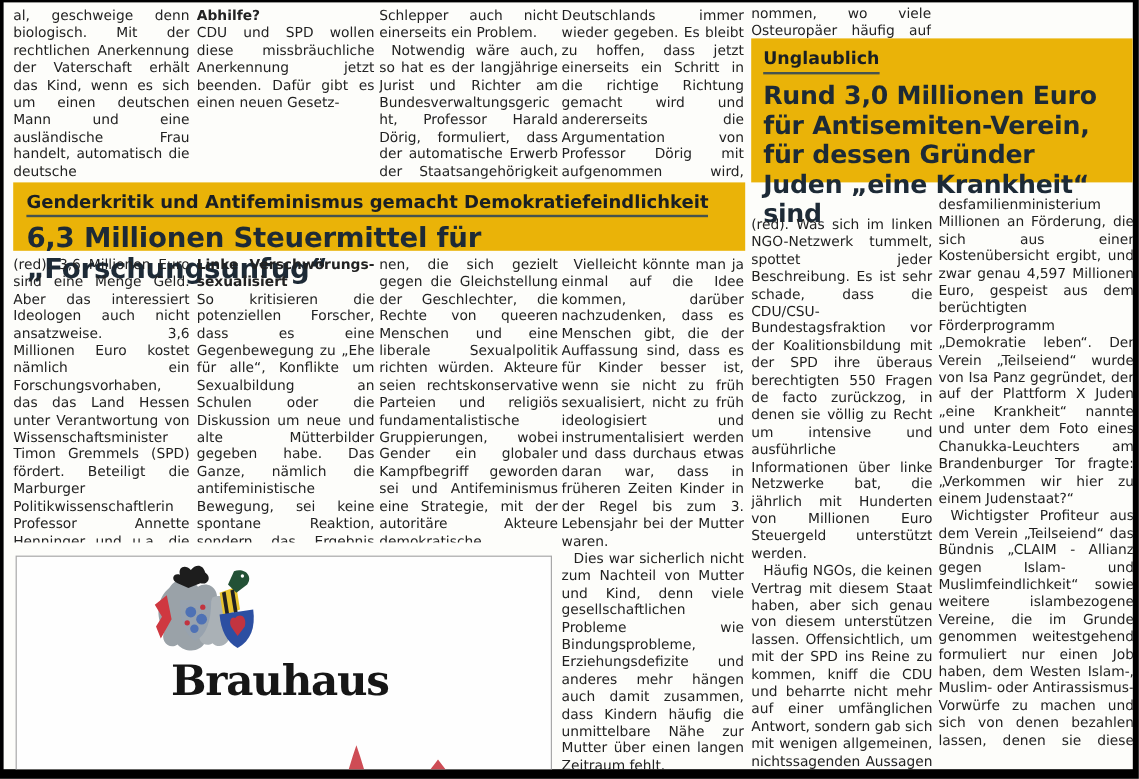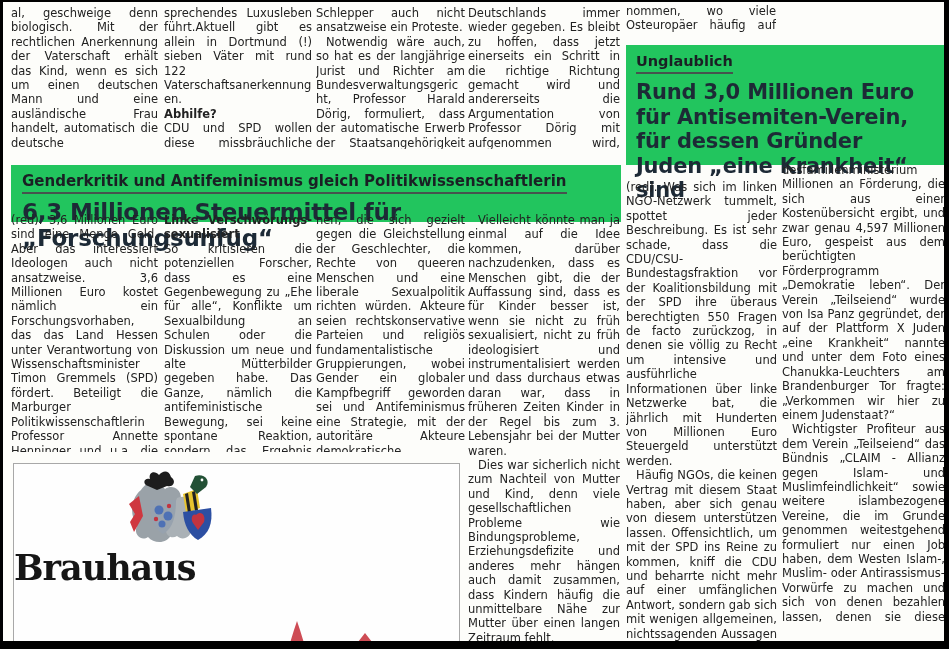--- a/index.html
+++ b/index.html
@@ -4,68 +4,67 @@
 <style>
   html,body{margin:0;padding:0;}
   .frame{position:relative;width:949px;height:649px;background:#000;overflow:hidden;
          font-family:"DejaVu Sans",sans-serif;}
   .paper{position:absolute;left:3px;top:2px;width:941px;height:639px;background:#fdfdfa;overflow:hidden;}
   .col{position:absolute;text-align:justify;color:#222;font-size:11.5px;line-height:14.4px;
        overflow:hidden;overflow-wrap:break-word;hyphens:auto;-webkit-hyphens:auto;}
   .col p{margin:0;}
   .col p.indent{text-indent:10px;}
   .subhead{font-weight:bold;margin-top:13px;}
-  .greenbox{position:absolute;background:#22c55e;margin-top:13px;}
+  .greenbox{position:absolute;background:#eab308;}
   .kicker{display:inline-block;font-weight:bold;color:#1a1f24;font-size:15px;line-height:17px;
           border-bottom:2px solid #46534e;padding-bottom:2px;}
   .kicker.small{font-size:14.5px;}
   .headline{font-weight:bold;color:#1d2a36;letter-spacing:-0.2px;}
   .headline.main{font-size:23px;line-height:26px;margin-top:5px;}
   .headline.right{font-size:21px;line-height:24.5px;margin-top:6px;}
   .adbox{position:absolute;left:10px;top:461px;width:445px;height:200px;background:#fefefe;
          border:1px solid #a8a8a8;}
-  .ad-inner{position:absolute;left:0;top:4px;width:310px;text-align:left;color:#1c1c1c;}
+  .ad-inner{position:absolute;left:0;top:4px;width:310px;text-align:right;color:#1c1c1c;}
   .blackletter{font-family:"DejaVu Serif",serif;font-weight:bold;letter-spacing:-1px;color:#161616;}
   .brand1{font-size:35px;line-height:36px;}
   .brand2{font-size:48px;line-height:46px;margin-top:2px;}
   .skyline{position:absolute;left:158px;bottom:-10px;}
   .crest{display:block;margin:0 auto;}
 </style>
 </head>
 <body>
 
 <div class="frame">
   <div class="paper">
 
     <div class="col" style="left:8px;top:4px;width:147px;height:143px">
       <p>al, geschweige denn biologisch. Mit der rechtlichen Anerkennung der Vaterschaft erhält das Kind, wenn es sich um einen deutschen Mann und eine ausländische Frau handelt, automatisch die deutsche Staatsangehörigkeit. Und wenn ein ausländischer Mann umgekehrt die Vater-</p>
     </div>
     <div class="col" style="left:161px;top:4px;width:148px;height:143px">
-      <p>sprechendes Luxusleben führt.Aktuell gibt es allein in Dortmund (!) sieben Väter mit rund 122 Vaterschaftsanerkennungen.</p>
       <p class="subhead">Abhilfe?</p>
       <p>CDU und SPD wollen diese missbräuchliche Anerkennung jetzt beenden. Dafür gibt es einen neuen Gesetz-</p>
     </div>
     <div class="col" style="left:313px;top:4px;width:149px;height:143px">
-      <p>Schlepper auch nicht ansatzweise ein Proteste.</p>
+      <p>Schlepper auch nicht einerseits ein Problem.</p>
       <p class="indent">Notwendig wäre auch, so hat es der langjährige Jurist und Richter am Bundesverwaltungsgericht, Professor Harald Dörig, formuliert, dass der automatische Erwerb der Staatsangehörigkeit durch ein von einem Deutschen anerkannten</p>
     </div>
     <div class="col" style="left:465px;top:4px;width:152px;height:143px">
       <p>Deutschlands immer wieder gegeben. Es bleibt zu hoffen, dass jetzt einerseits ein Schritt in die richtige Richtung gemacht wird und andererseits die Argumentation von Professor Dörig mit aufgenommen wird, damit es effektiv ist. Man kann nur hoffen, dass die SPD auf Bundesebene mitzieht.</p>
     </div>
     <div class="col" style="left:623px;top:2px;width:150px;height:28px">
       <p>nommen, wo viele Osteuropäer häufig auf engstem</p>
     </div>
 
     <div class="greenbox" style="left:623px;top:30px;width:318px;height:120px;padding:6px 10px;box-sizing:border-box">
       <span class="kicker small">Unglaublich</span>
       <div class="headline right">Rund 3,0 Millionen Euro für Antisemiten-Verein, für dessen Gründer Juden „eine Krankheit“ sind</div>
     </div>
 
     <div class="greenbox" style="left:8px;top:150px;width:610px;height:57px;padding:6px 11px;box-sizing:border-box">
-      <span class="kicker">Genderkritik und Antifeminismus gleich Politikwissenschaftlerin</span>
+      <span class="kicker">Genderkritik und Antifeminismus gemacht Demokratiefeindlichkeit</span>
       <div class="headline main">6,3 Millionen Steuermittel für „Forschungsunfug“</div>
     </div>
 
     <div class="col" style="left:8px;top:211px;width:147px;height:239px">
       <p>(red). 3,6 Millionen Euro sind eine Menge Geld. Aber das interessiert Ideologen auch nicht ansatzweise. 3,6 Millionen Euro kostet nämlich ein Forschungsvorhaben, das das Land Hessen unter Verantwortung von Wissenschaftsminister Timon Gremmels (SPD) fördert. Beteiligt die Marburger Politikwissenschaftlerin Professor Annette Henninger und u.a. die Justus-Liebig-Universität Gießen. Erkunden will man u.a., warum Proteste gegen den Feminismus zunehmend pole-</p>
     </div>
     <div class="col" style="left:161px;top:211px;width:148px;height:239px">
       <p class="subhead">Linke Verschwörungs­sexualisiert</p>
       <p>So kritisieren die potenziellen Forscher, dass es eine Gegenbewegung zu „Ehe für alle“, Konflikte um Sexualbildung an Schulen oder die Diskussion um neue und alte Mütterbilder gegeben habe. Das Ganze, nämlich die antifeministische Bewegung, sei keine spontane Reaktion, sondern das Ergebnis strategisch geplanter Kampag-</p>
     </div>

